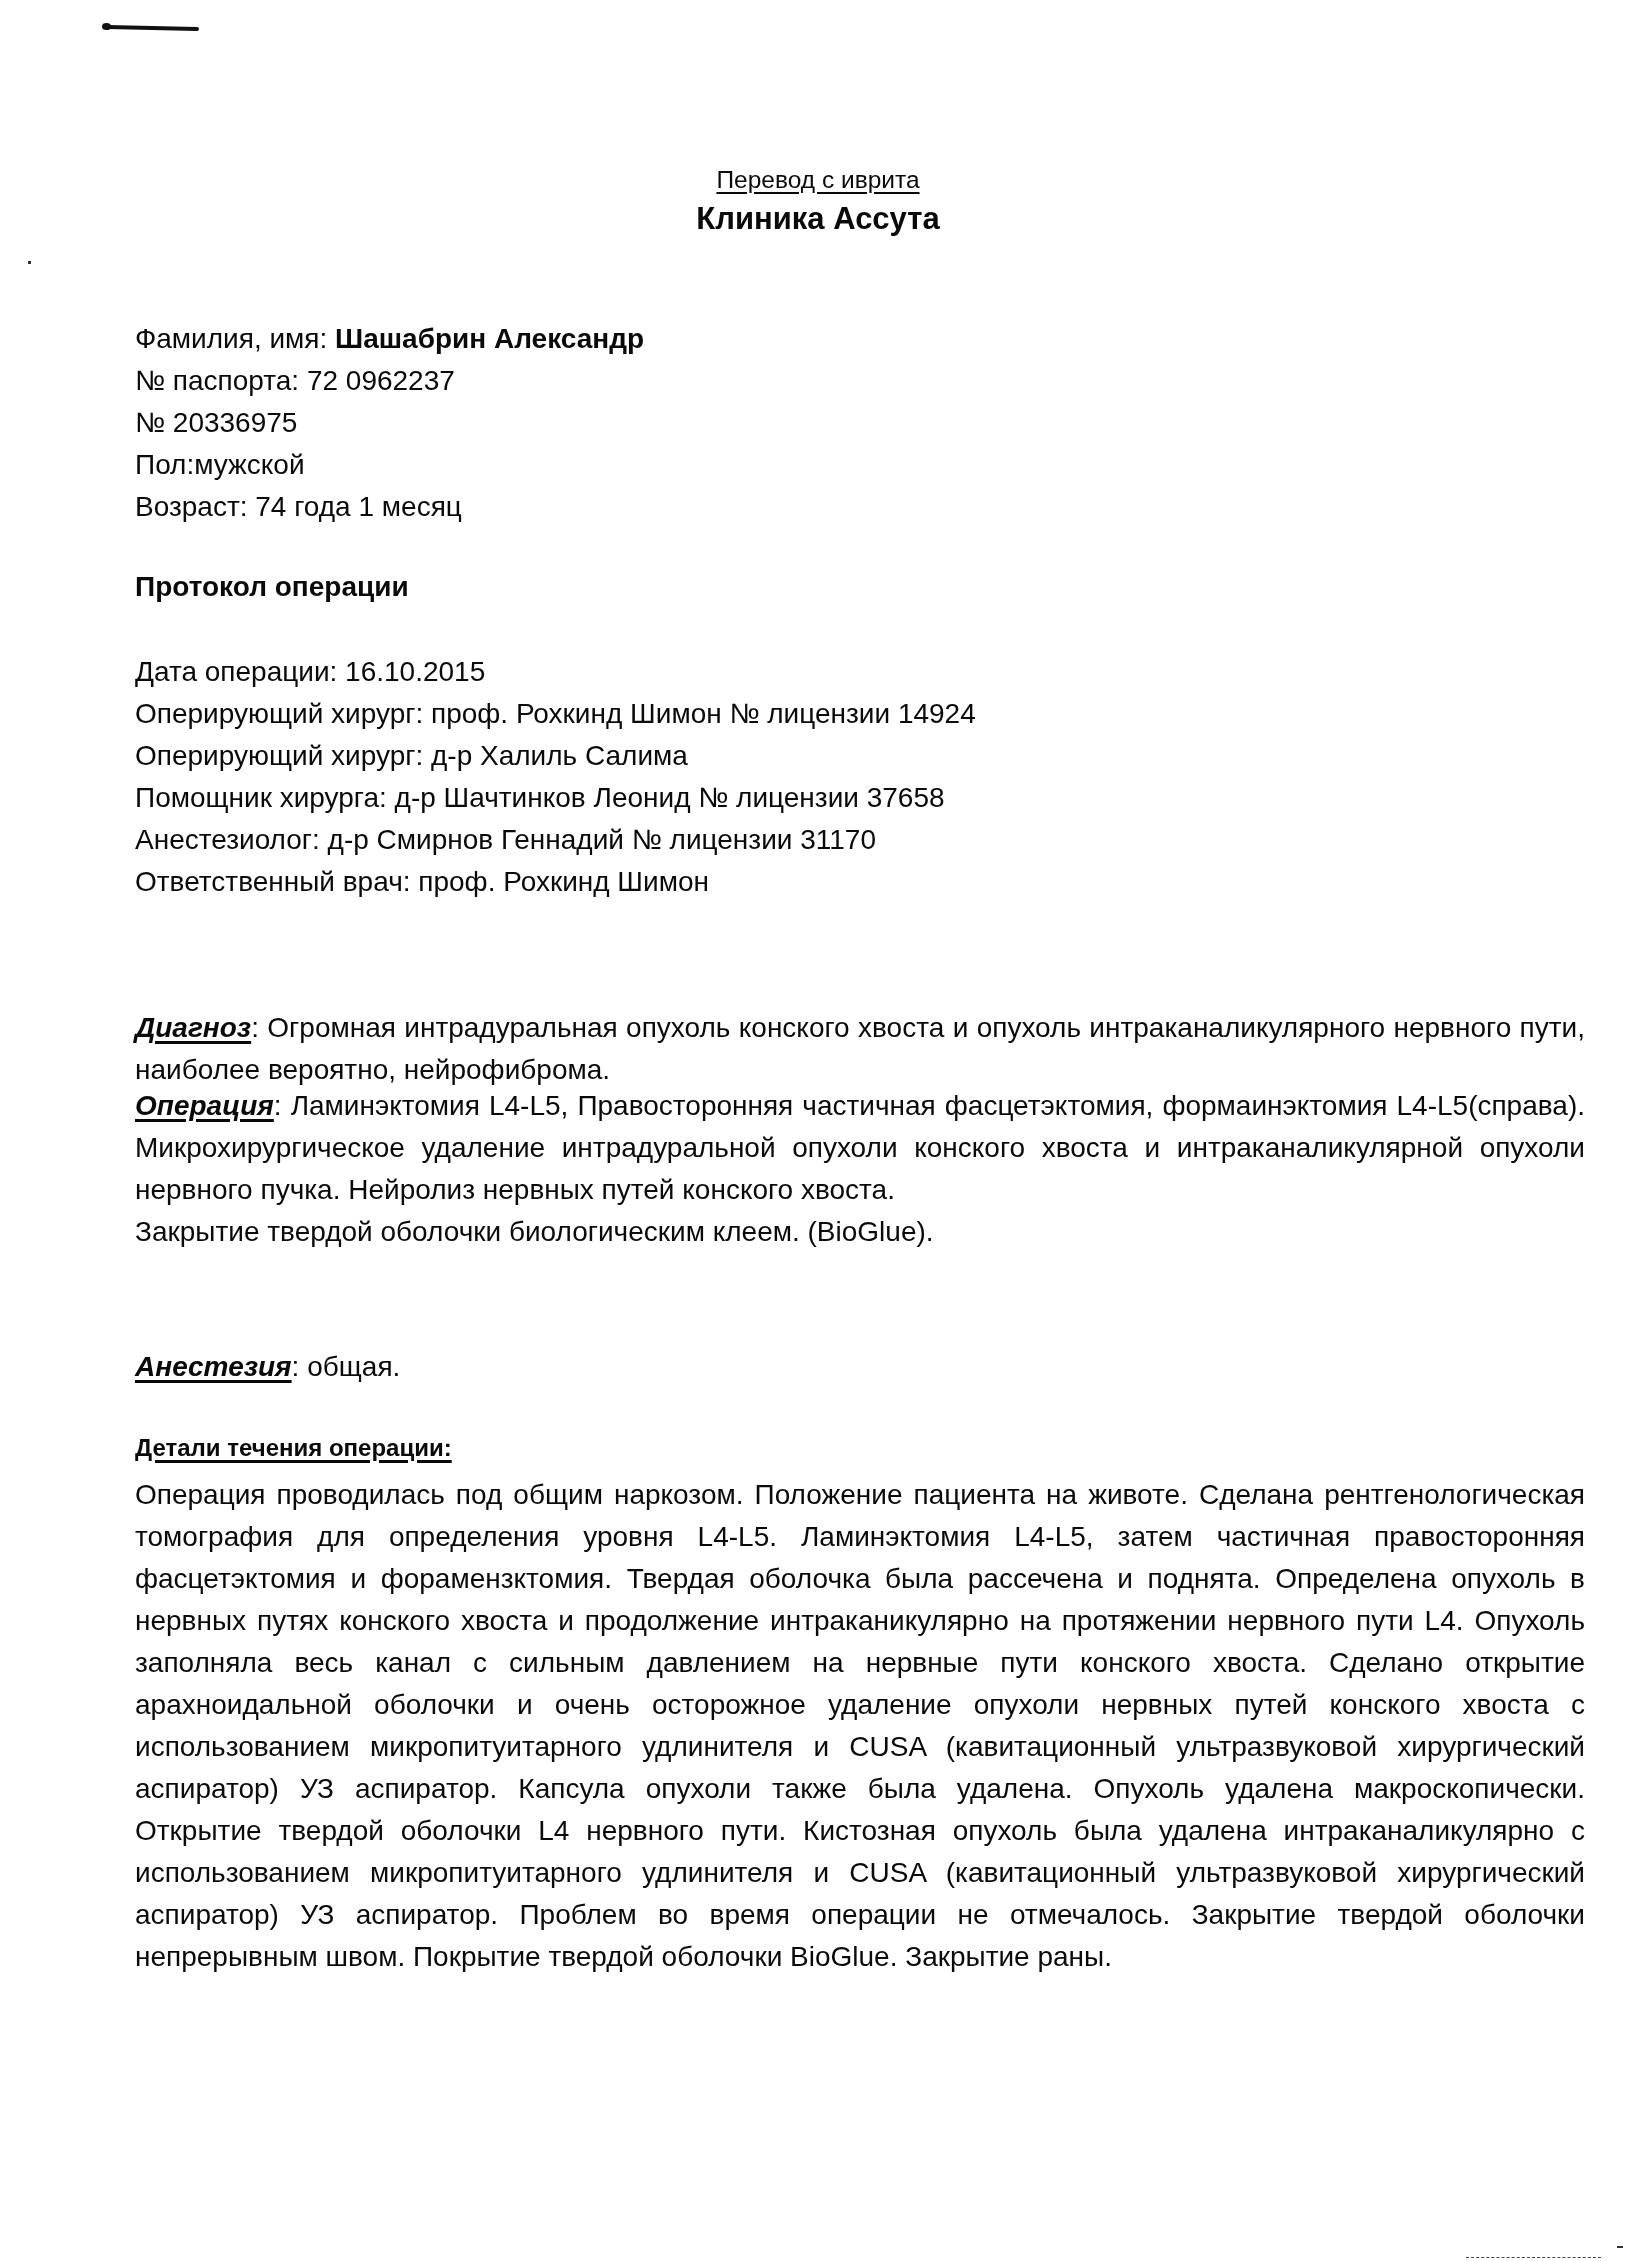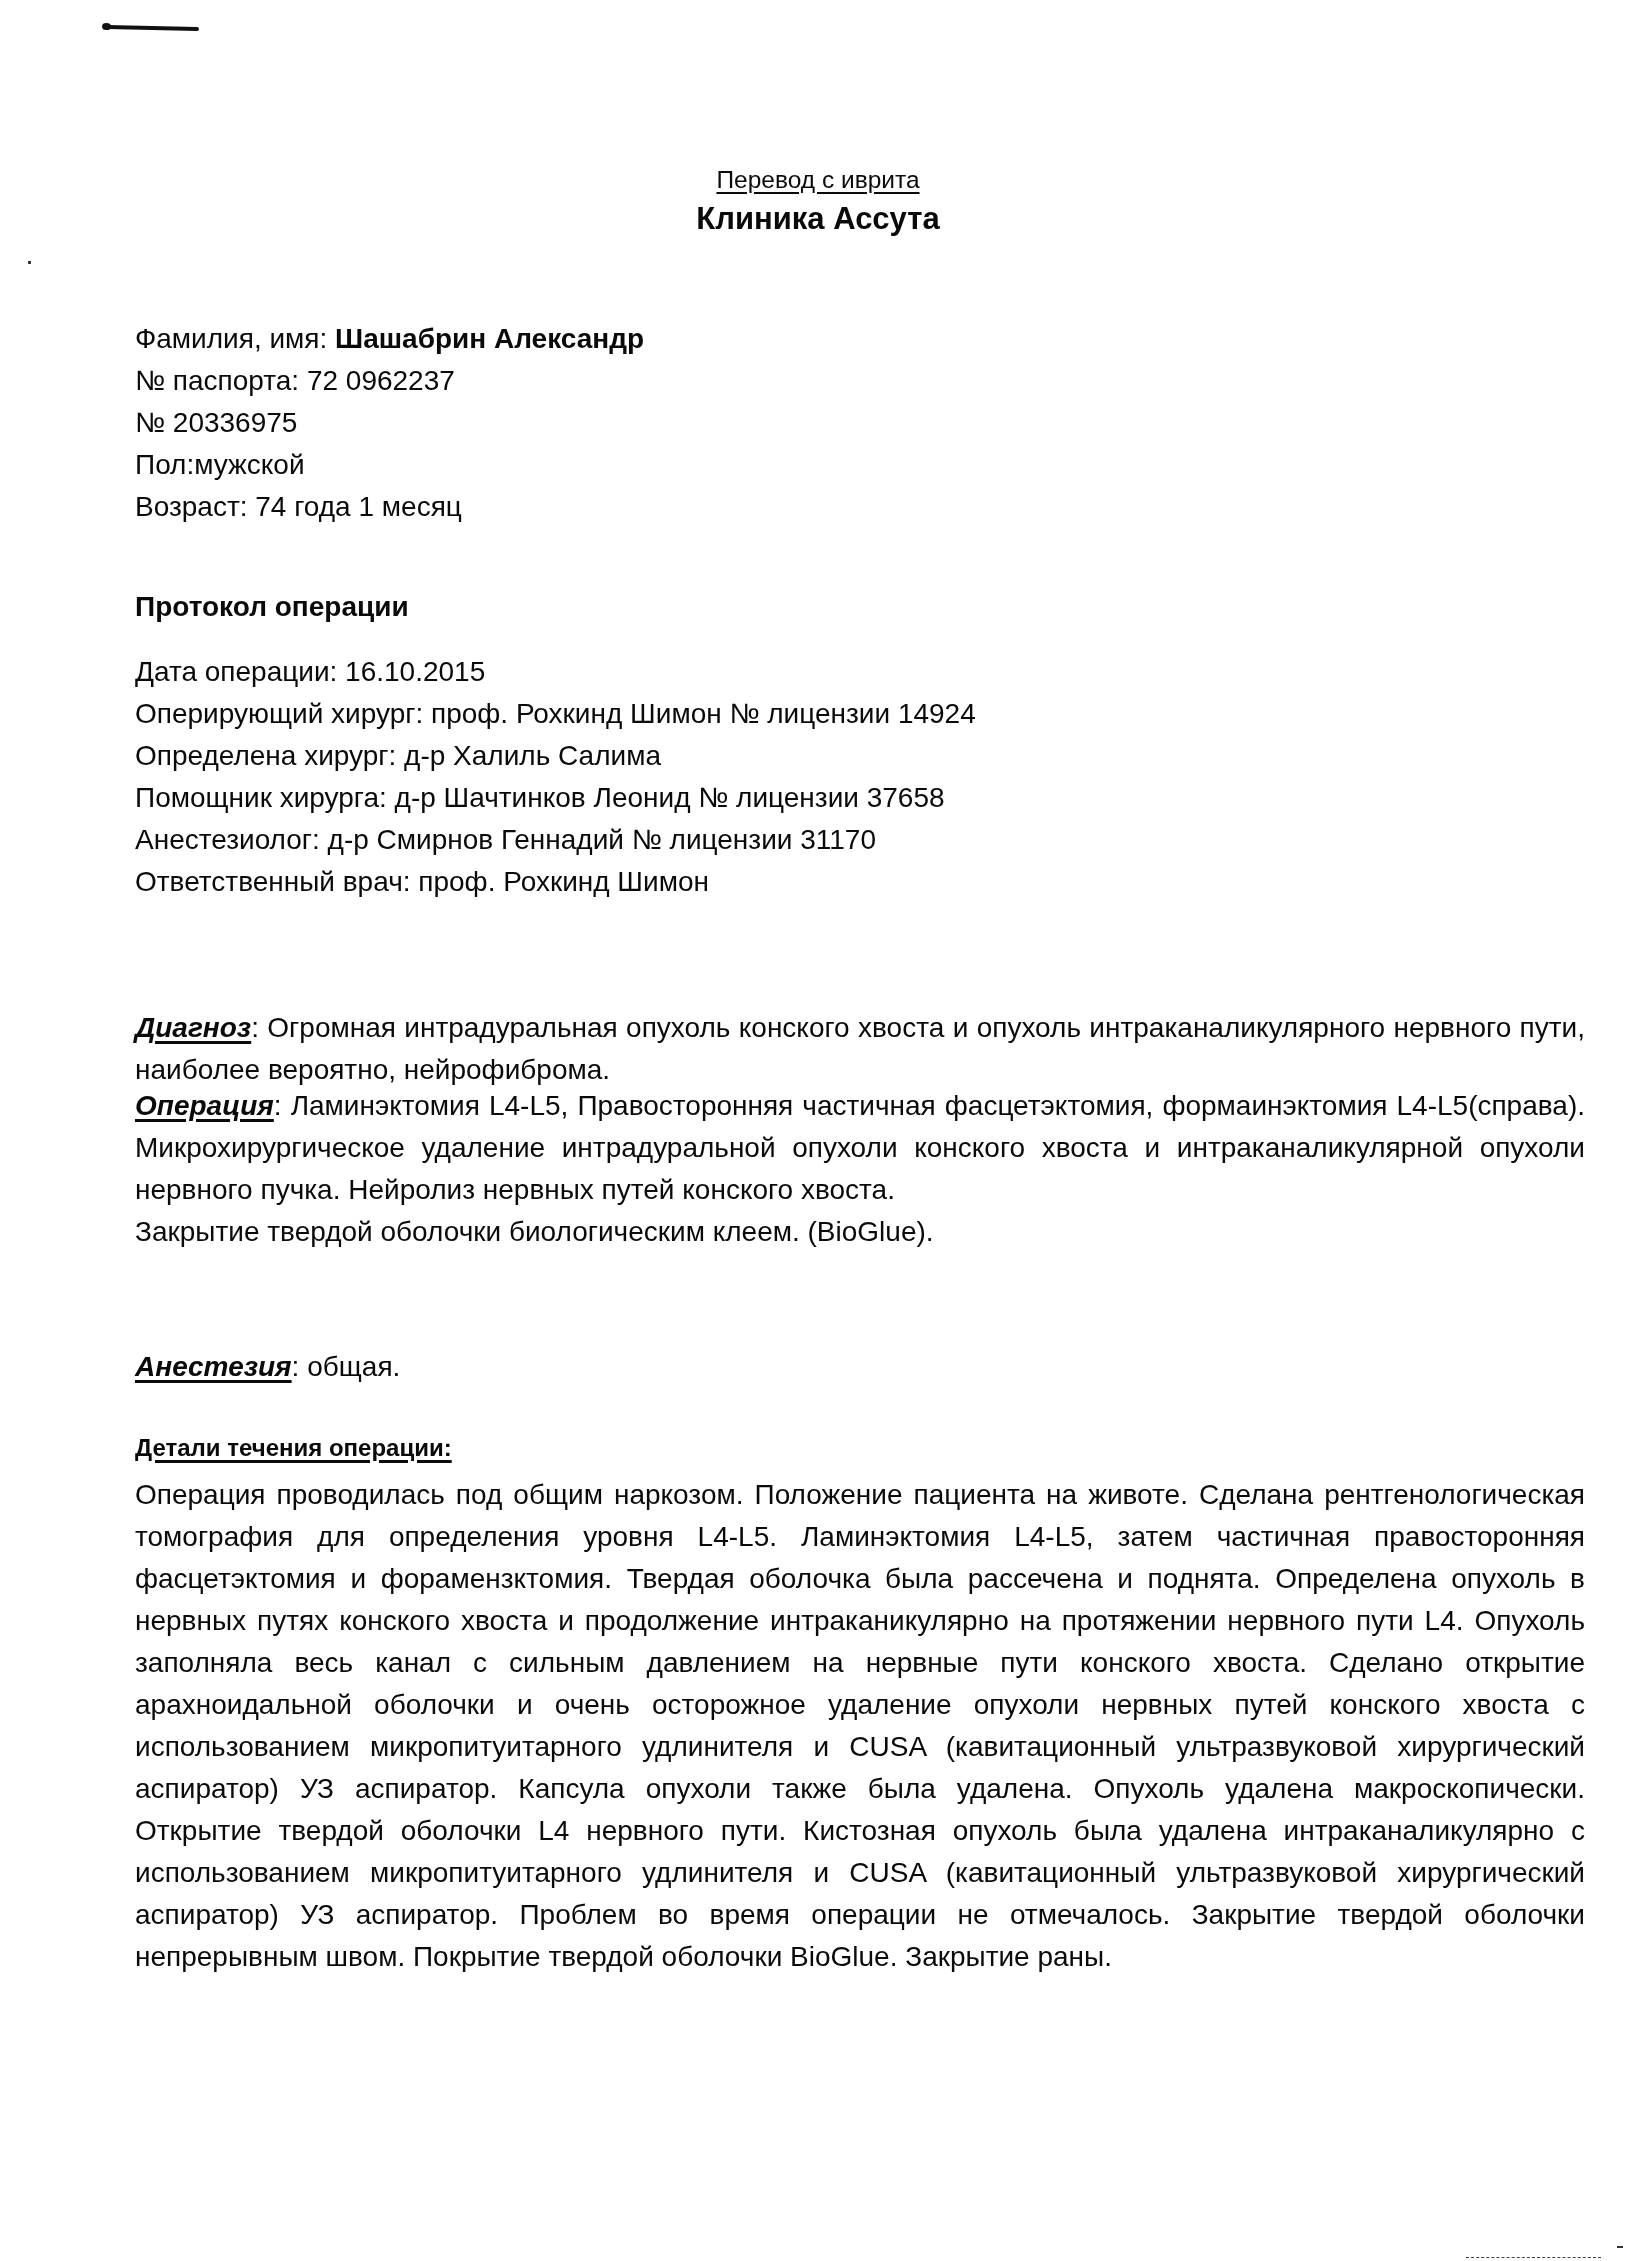--- a/index.html
+++ b/index.html
@@ -86,21 +86,21 @@
       width: 1450px;
       font-size: 28px;
       line-height: 42px;
     }
     .patient { top: 276px; margin-top: 42px; }
     .patient .row { white-space: nowrap; }
     .bold { font-weight: bold; }
     .protocol-title {
       position: absolute;
       left: 135px;
-      top: 586px;
+      top: 566px;
       font-size: 28px;
       font-weight: bold;
       line-height: 42px;
     }
     .staff { top: 651px; }
     .staff .row { white-space: nowrap; }
     .justified {
       text-align: justify;
       text-align-last: left;
     }
@@ -150,21 +150,21 @@
     <div class="row">№ 20336975</div>
     <div class="row">Пол:мужской</div>
     <div class="row">Возраст: 74 года 1 месяц</div>
   </div>
 
   <div class="protocol-title">Протокол операции</div>
 
   <div class="block staff">
     <div class="row">Дата операции: 16.10.2015</div>
     <div class="row">Оперирующий хирург: проф. Рохкинд Шимон № лицензии 14924</div>
-    <div class="row">Определена хирург: д-р Халиль Салима</div>
+    <div class="row">Оперирующий хирург: д-р Халиль Салима</div>
     <div class="row">Помощник хирурга: д-р Шачтинков Леонид № лицензии 37658</div>
     <div class="row">Анестезиолог: д-р Смирнов Геннадий № лицензии 31170</div>
     <div class="row">Ответственный врач: проф. Рохкинд Шимон</div>
   </div>
 
   <div class="block diagnosis justified">
     <span class="label-it">Диагноз</span><span>: Огромная интрадуральная опухоль конского хвоста и опухоль интраканаликулярного нервного пути, наиболее вероятно, нейрофиброма.</span>
   </div>
 
   <div class="block operation">

